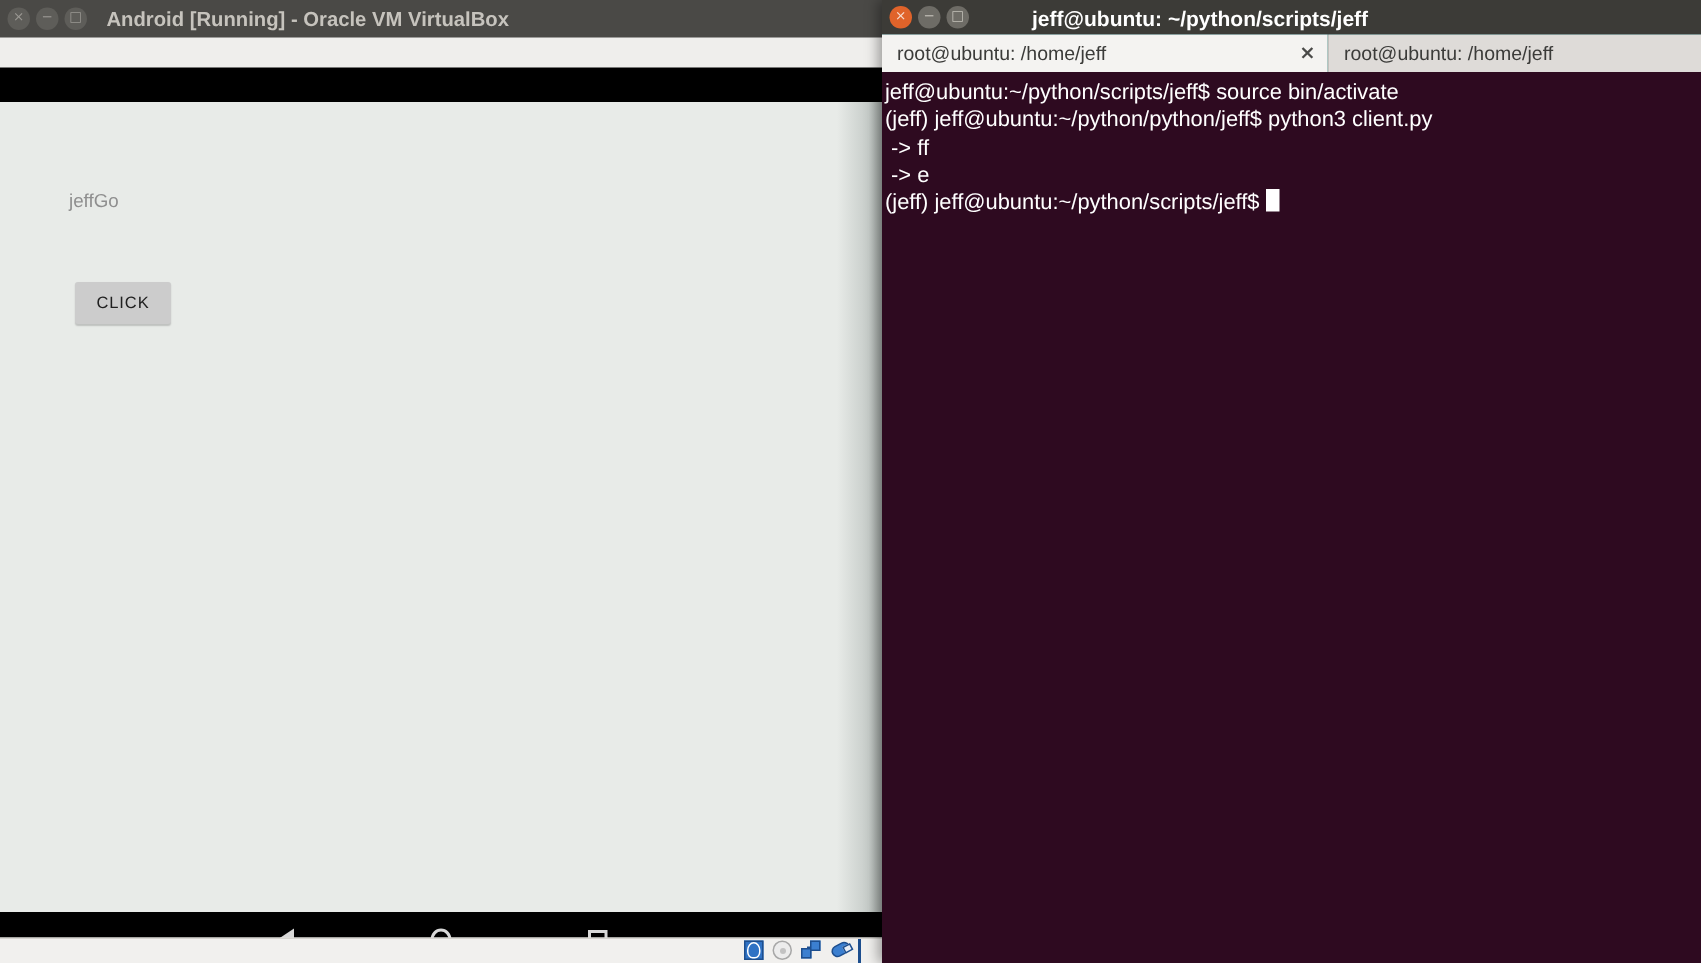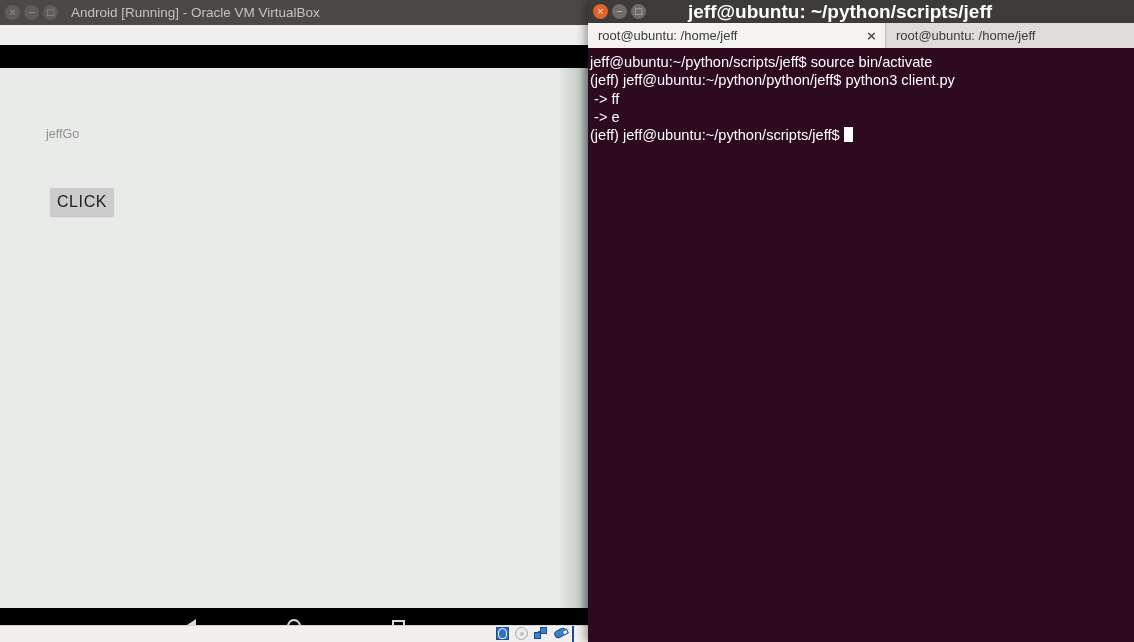--- a/index.html
+++ b/index.html
@@ -27,21 +27,21 @@
   .wbtn {
     width: 15px; height: 15px; border-radius: 50%;
     background: #5e5d59;
     display: flex; align-items: center; justify-content: center;
     color: #9a9893; font-size: 9px; line-height: 1;
     font-family: "DejaVu Sans", sans-serif;
   }
   .wbtn.active-close { background: #e0632a; color: #f7ddd0; }
   .wbtn.active-dim { background: #6e6c66; color: #c3c0b9; }
   #vbox-title {
-    color: #c6c3bd; font-size: 13.5px; font-weight: normal;
+    color: #c6c3bd; font-size: 13.5px; font-weight: bold;
     margin-left: 13px; white-space: nowrap;
   }
 
   
   #android-screen {
     position: absolute; left: 0; top: 25px;
     width: 588px; height: 600px;
     background: #000;
     overflow: hidden;
     margin-top: 20px;
@@ -65,21 +65,21 @@
   #app-label {
     position: absolute; left: 46px; top: 59px;
     font-size: 12.5px; color: #8f8f8f;
     font-family: "Liberation Sans", sans-serif;
   }
   #click-button {
     position: absolute; left: 50px; top: 120px;
     width: 64px; height: 28px;
     background: #cccccc;
     border: none; border-radius: 2px;
-    color: #202020; font-size: 16px; letter-spacing: 0.6px;
+    color: #202020; font-size: 11px; letter-spacing: 0.6px;
     font-family: "Liberation Sans", sans-serif;
     box-shadow: 0 1px 1px rgba(0,0,0,0.18);
     display: flex; align-items: center; justify-content: center;
     cursor: pointer;
   }
   #android-navbar {
     position: absolute; left: 0; top: 563px;
     width: 588px; height: 37px;
     background: #000000;
     display: flex; align-items: center; justify-content: center;
@@ -149,21 +149,21 @@
     background: #2e0a20;
     box-shadow: -3px 0 8px rgba(0,0,0,0.35);
   }
   #term-titlebar {
     position: absolute; left: 0; top: 0;
     width: 546px; height: 23px;
     background: #3c3b37;
     display: flex; align-items: center;
   }
   #term-title {
-    color: #ffffff; font-size: 19px; font-weight: bold;
+    color: #ffffff; font-size: 14px; font-weight: bold;
     margin-left: 13px; white-space: nowrap; padding-left: 29px;
   }
   #term-tabbar {
     position: absolute; left: 0; top: 23px;
     width: 546px; height: 27px;
     background: #0f766e;
     display: flex; align-items: stretch;
     border-bottom: 2px solid #2e0a20;
   }
   .term-tab {

